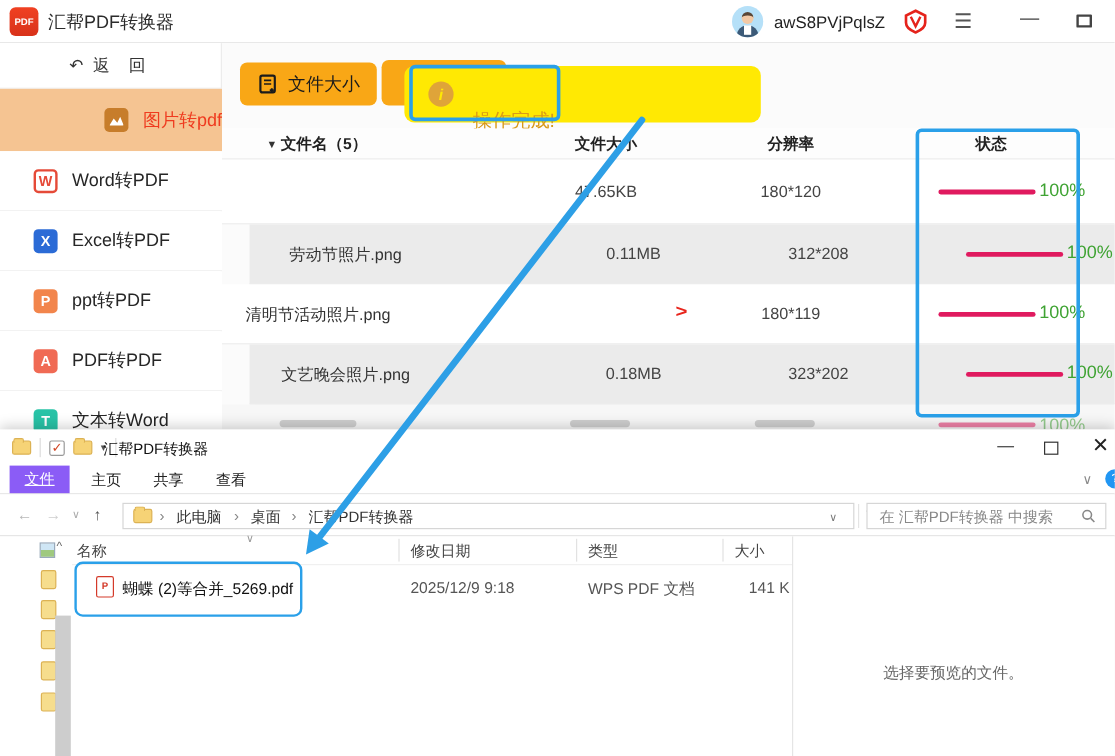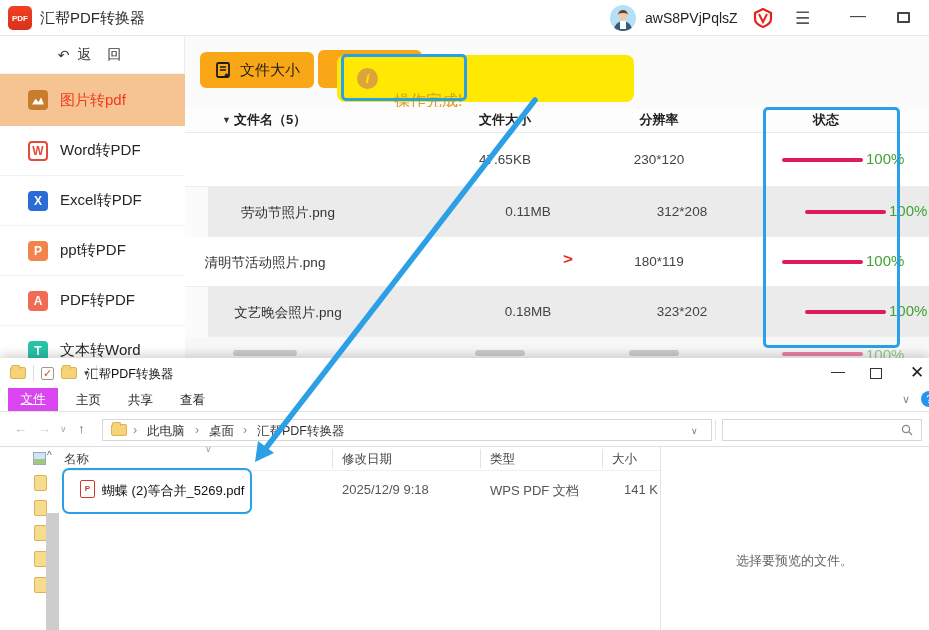--- a/index.html
+++ b/index.html
@@ -70,21 +70,21 @@
   .mini-folder::before { content:""; position:absolute; left:0; top:-3px; width:7px; height:3px; background:#f6d376; border:1px solid #dcb254; border-bottom:none; border-radius:2px 2px 0 0; }
   .qat-sep { width:1px; height:16px; background:#ddd; }
   .checkbox-ic { width:13px; height:13px; border:1px solid #999; border-radius:2px; background:#fff; color:#d24726; font-size:11px; font-weight:bold; display:flex; align-items:center; justify-content:center; }
   .caret { font-size:9px; color:#555; }
   .ex-title { left:86px; top:8px; font-size:12.5px; color:#111; }
   .ex-min { left:822px; top:5px; width:32px; height:20px; text-align:center; font-size:14px; color:#333; }
   .ex-max { left:870px; top:10px; width:12px; height:11px; border:1.5px solid #333; }
   .ex-close { left:910px; top:4px; font-size:17px; color:#222; }
 
   .ex-menubar { left:0; top:30px; width:929px; height:24px; background:#fff; border-bottom:1px solid #e3e3e3; font-size:12.5px; color:#222; }
-  .m-file { position:absolute; left:8px; top:0; width:50px; height:23px; background:#d946ef; color:#fff; display:flex; align-items:center; justify-content:center;text-decoration:underline; }
+  .m-file { position:absolute; left:8px; top:0; width:50px; height:23px; background:#8b5cf6; color:#fff; display:flex; align-items:center; justify-content:center;text-decoration:underline; }
   .m-item { position:absolute; top:4px; }
   .m-home { left:76px; } .m-share { left:128px; } .m-view { left:180px; }
   .ribbon-caret { left:902px; top:5px; font-size:11px; color:#888; }
   .help-circle { left:921px; top:3px; width:16px; height:16px; border-radius:50%; background:#2196f3; color:#fff; font-size:10px; display:flex; align-items:center; justify-content:center; }
 
   .ex-addrbar { left:0; top:54px; width:929px; height:35px; background:#fff; border-bottom:1px solid #e0e0e0; font-size:12.5px; }
   .nav-glyph { position:absolute; top:9px; font-size:13px; }
   .g-back { left:14px; color:#b9b9b9; } .g-fwd { left:38px; color:#cfcfcf; } .g-drop { left:60px; color:#aaa; font-size:9px; top:12px; } .g-up { left:78px; color:#555; }
   .addr-box { position:absolute; left:102px; top:7px; width:610px; height:22px; border:1px solid #d6d6d6; background:#fff; }
   .addr-folder { position:absolute; left:8px; top:4px; }
@@ -140,21 +140,21 @@
   <div class="abs menu-glyph">☰</div>
   <div class="abs min-glyph">—</div>
   <div class="abs max-box"></div>
 </div>
 
 <div class="abs sidebar">
   <div class="abs back-row">
     <span style="letter-spacing:0;">↶</span>
     <span>返 回</span>
   </div>
-  <div class="abs side-item active" style="top:38px;">
+  <div class="abs side-item active" style="top:38px;justify-content:flex-end;">
     <span class="side-icon ic-img">
         <span class="mt"></span>
       </span>
     <span>图片转pdf</span>
   </div>
   <div class="abs side-item" style="top:90px;">
     <span class="side-icon ic-word">W</span>
     <span>Word转PDF</span>
   </div>
   <div class="abs side-item" style="top:140px;">
@@ -198,21 +198,21 @@
 
   <div class="abs thead">
     <span class="h-name"><span class="sort">▼</span><span>文件名（5）</span></span>
     <span class="hc h-size">文件大小</span>
     <span class="hc h-status">状态</span>
     <span class="hc h-res">分辨率</span>
   </div>
 
   <div class="abs trow" style="top:97px;height:54px;">
     <span class="cell c-size" style="top:19px;">47.65KB</span>
-    <span class="cell c-res" style="top:19px;">230*120</span>
+    <span class="cell c-res" style="top:19px;">180*120</span>
     <span class="pbar" style="top:25px;"></span>
     <span class="pct" style="top:17px;">100%</span>
   </div>
   <div class="abs trow alt" style="top:151px;">
     <span class="cell c-name">劳动节照片.png</span>
     <span class="cell c-size">0.11MB</span>
     <span class="cell c-res">312*208</span>
     <span class="pbar"></span>
     <span class="pct">100%</span>
   </div>
@@ -276,20 +276,21 @@
       <span class="crumb-sep" style="left:30px;">›</span>
       <span class="crumb" style="left:44px;">此电脑</span>
       <span class="crumb-sep" style="left:92px;">›</span>
       <span class="crumb" style="left:106px;">桌面</span>
       <span class="crumb-sep" style="left:140px;">›</span>
       <span class="crumb" style="left:154px;">汇帮PDF转换器</span>
       <span class="addr-caret">∨</span>
       <span class="refresh-seg">↻</span>
     </div>
     <div class="search-box">
+      <span class="search-text">在 汇帮PDF转换器 中搜索</span>
       <svg class="search-ic" width="12" height="12" viewBox="0 0 12 12">
         <circle cx="5" cy="5" r="3.6" fill="none" stroke="#888" stroke-width="1.3"></circle>
         <line x1="8" y1="8" x2="11" y2="11" stroke="#888" stroke-width="1.3"></line>
       </svg>
     </div>
   </div>
 
   <div class="abs ex-content">
     <div class="navpane">
       <span class="np-upchevron">^</span>

